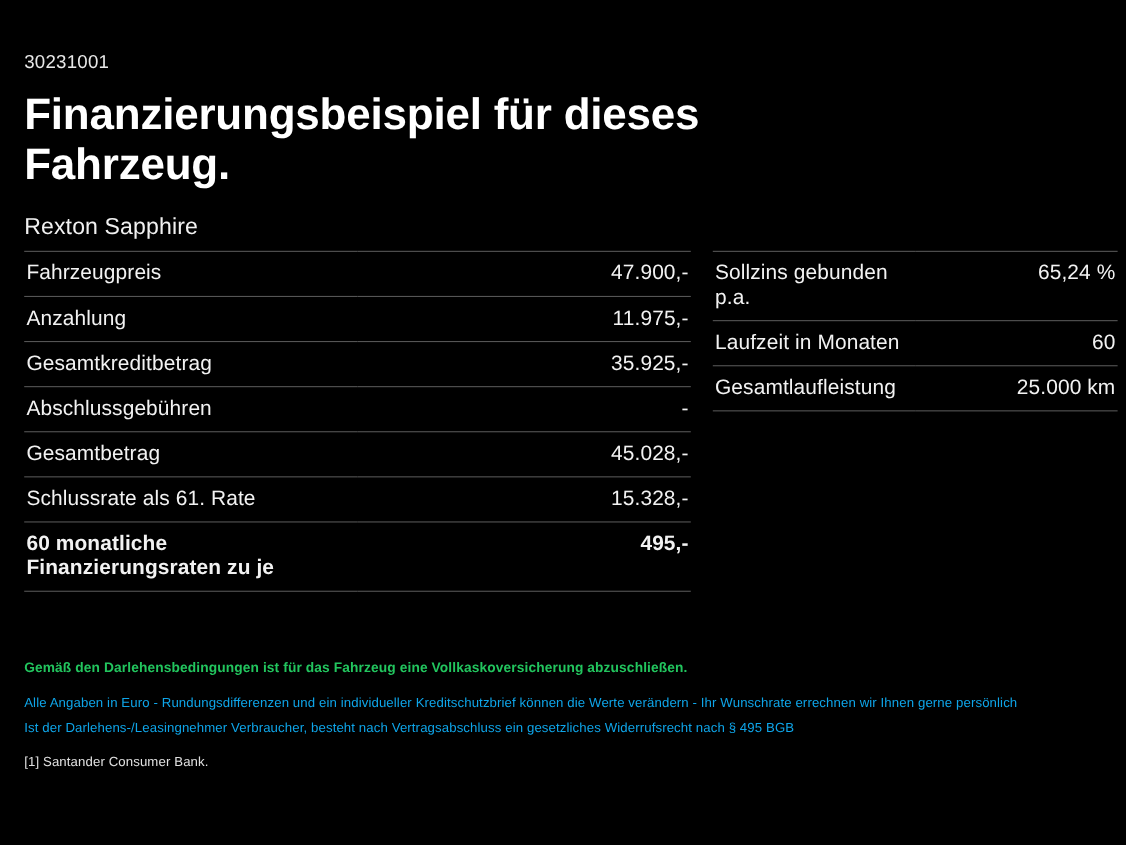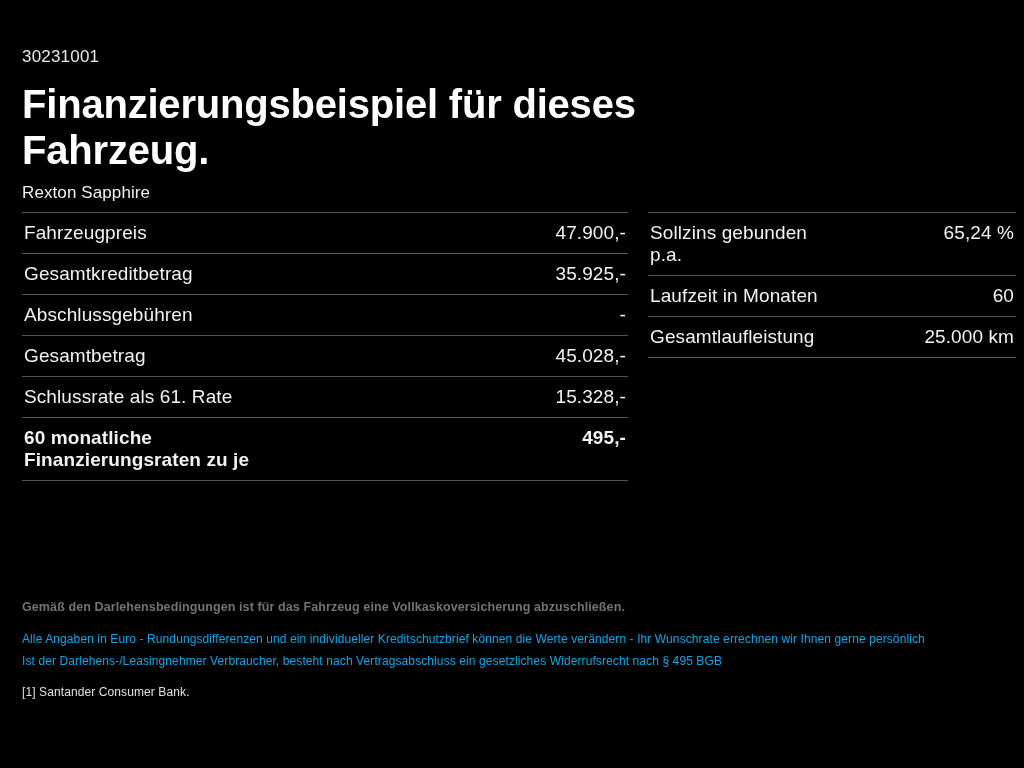--- a/index.html
+++ b/index.html
@@ -32,23 +32,23 @@
   .title {
     font-size: 40px;
     line-height: 46px;
     font-weight: 700;
     color: #ffffff;
     margin-top: 14px;
     letter-spacing: -0.2px;
     max-width: 720px;
   }
   .subtitle {
-    font-size: 17px;
+    font-size: 21px;
     color: #f0f0f0;
-    margin-top: 10px;
+    margin-top: 22px;
     letter-spacing: 0.1px;
   }
   .columns {
     display: flex;
     margin-top: 9px;
     align-items: flex-start;
   }
   .col-left {
     width: 606px;
     flex: 0 0 606px;
@@ -96,21 +96,21 @@
   }
   .footnotes {
     position: absolute;
     left: 22px;
     top: 600px;
     width: 980px;
   }
   .fn-bold {
     font-size: 12.5px;
     font-weight: bold;
-    color: #737373;
+    color: #22c55e;
     letter-spacing: 0.1px;
     margin-bottom: 14px;
   }
   .fn-line {
     font-size: 12px;
     color: #0ea5e9;
     letter-spacing: 0.1px;
     line-height: 22px;
   }
   .fn-last {
@@ -132,20 +132,24 @@
   <div class="subtitle">Rexton Sapphire</div>
 
   <div class="columns">
 
     <div class="col-left">
       <table class="fin">
         <tbody>
           <tr>
             <td class="label">Fahrzeugpreis</td>
             <td class="value">47.900,-</td>
+          </tr>
+          <tr>
+            <td class="label">Anzahlung</td>
+            <td class="value">11.975,-</td>
           </tr>
           <tr>
             <td class="label">Gesamtkreditbetrag</td>
             <td class="value">35.925,-</td>
           </tr>
           <tr>
             <td class="label">Abschlussgebühren</td>
             <td class="value">-</td>
           </tr>
           <tr>

